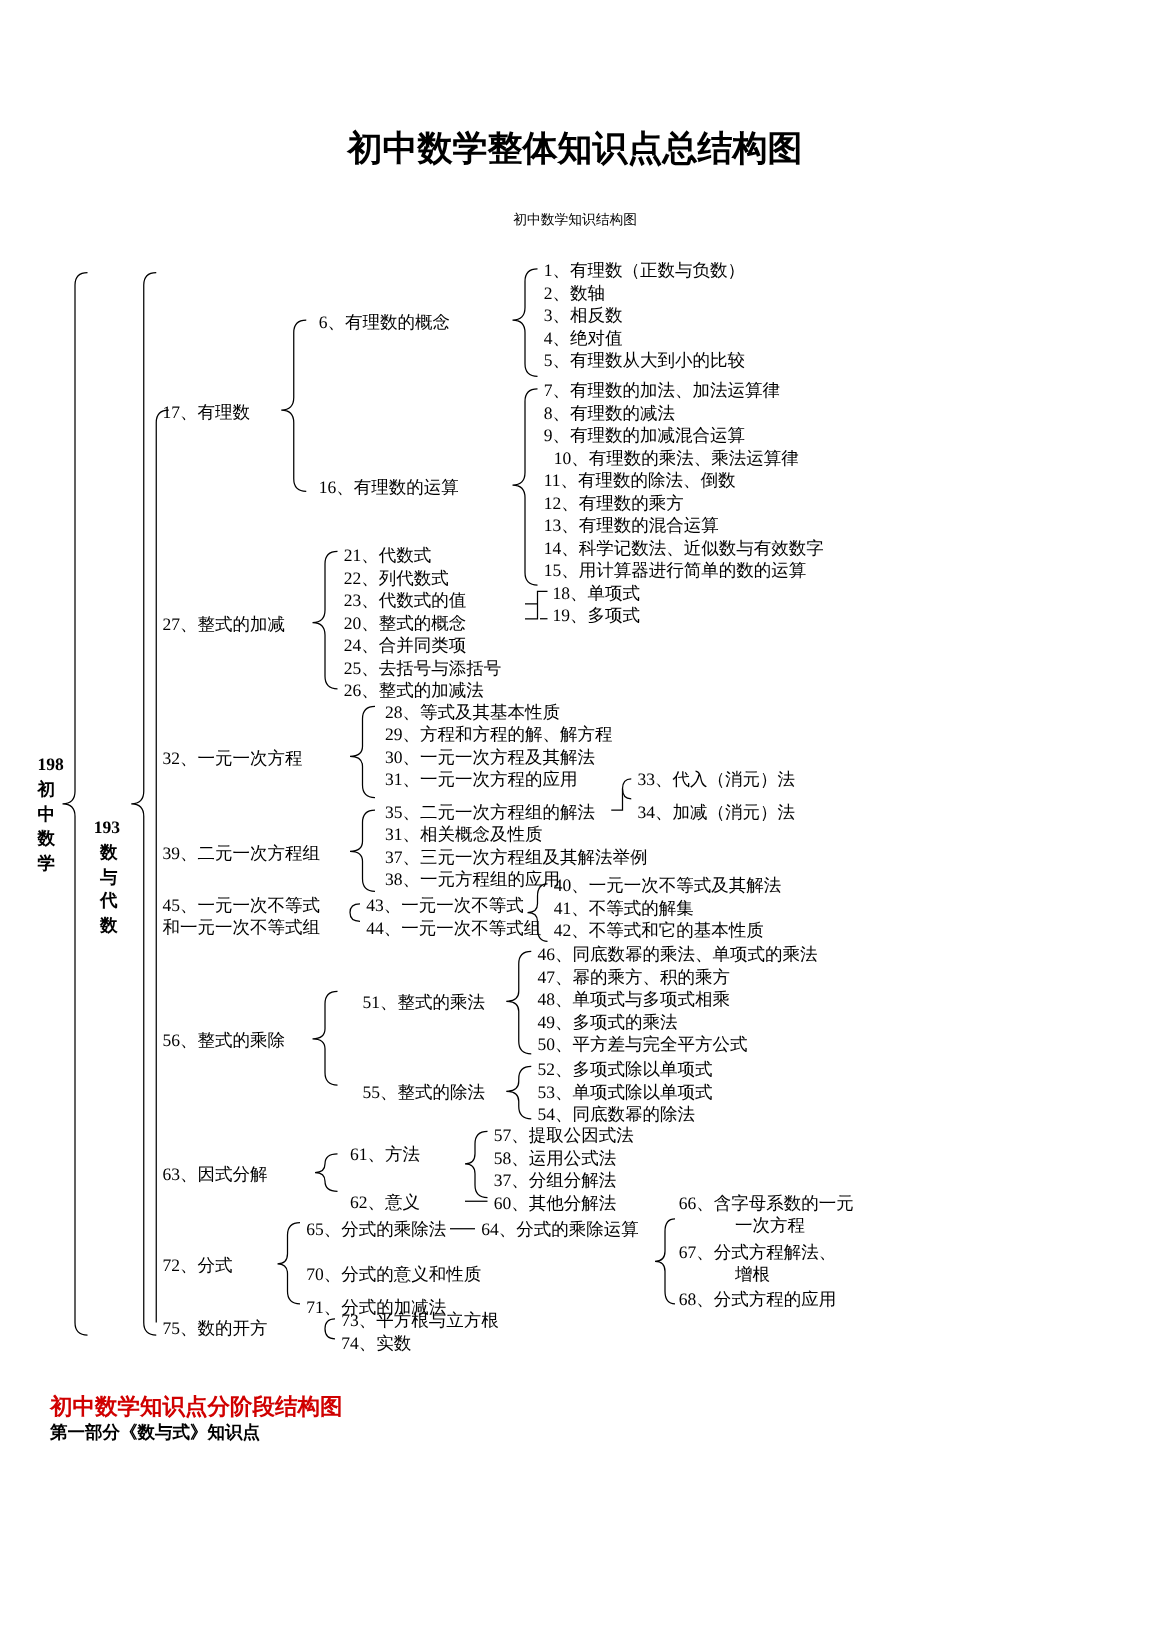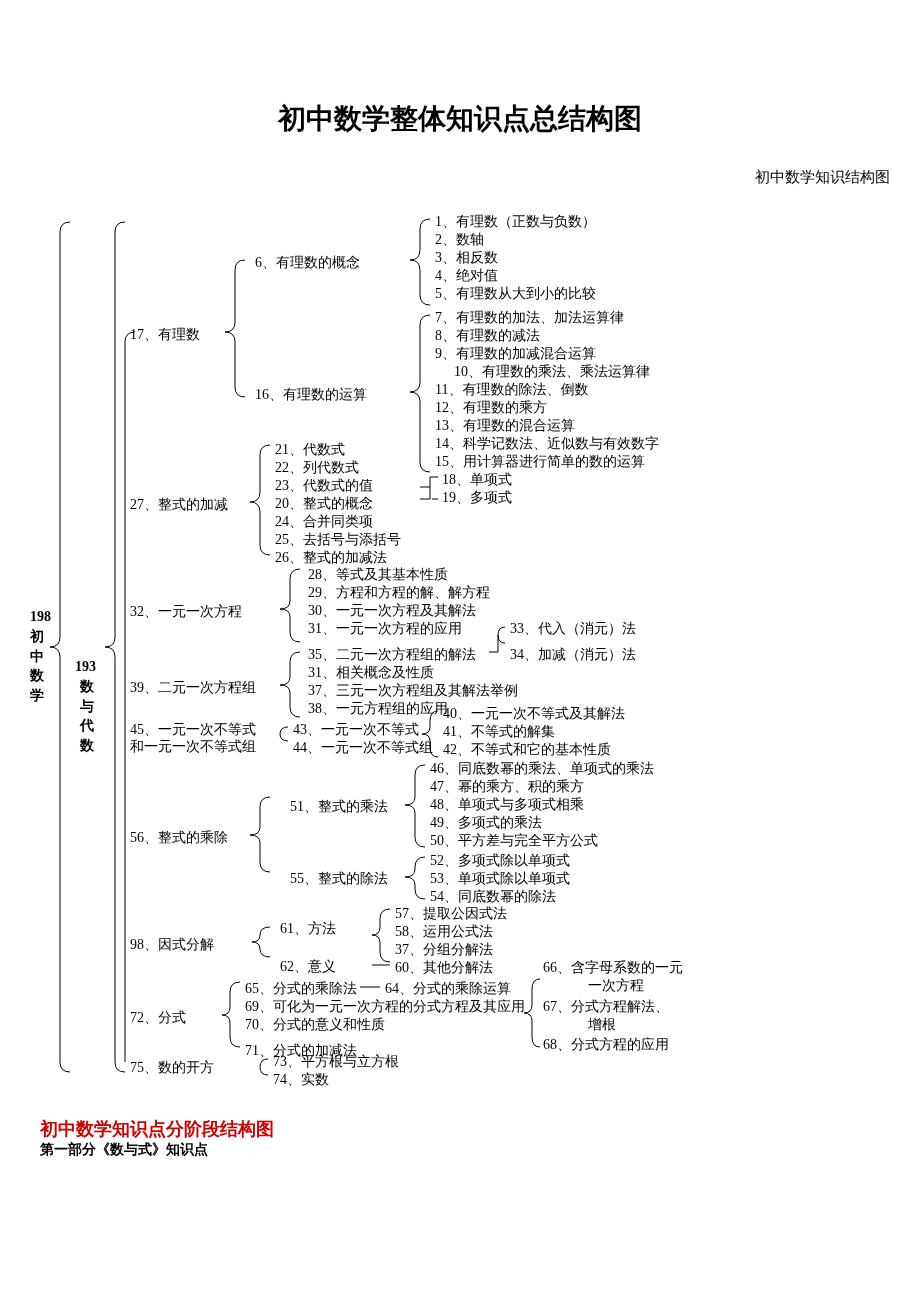--- a/index.html
+++ b/index.html
@@ -13,22 +13,22 @@
     color: #000;
   }
   .title {
     font-size: 28px;
     font-weight: bold;
     text-align: center;
     margin: 60px 0 30px 0;
     font-family: Liberation Mono, monospace;
   }
   .subtitle {
-    font-size: 15px;
-    text-align: right;
+    font-size: 11px;
+    text-align: center;
     margin-bottom: 20px;
   }
   .diagram {
     position: relative;
     width: 860px;
     height: 880px;
     margin: 0 auto;
   }
   .node {
     position: absolute;
@@ -143,21 +143,21 @@
       <span>数</span>
 </div>
 
 <div class="node" style="left:100px; top:118px;">17、有理数</div>
 <div class="node" style="left:100px; top:288px;">27、整式的加减</div>
 <div class="node" style="left:100px; top:395px;">32、一元一次方程</div>
 <div class="node" style="left:100px; top:471px;">39、二元一次方程组</div>
 <div class="node" style="left:100px; top:513px;">45、一元一次不等式</div>
 <div class="node" style="left:100px; top:530px;">和一元一次不等式组</div>
 <div class="node" style="left:100px; top:621px;">56、整式的乘除</div>
-<div class="node" style="left:100px; top:728px;">98、因式分解</div>
+<div class="node" style="left:100px; top:728px;">63、因式分解</div>
 <div class="node" style="left:100px; top:801px;">72、分式</div>
 <div class="node" style="left:100px; top:851px;">75、数的开方</div>
 
 <div class="node" style="left:225px; top:46px;">6、有理数的概念</div>
 <div class="node" style="left:225px; top:178px;">16、有理数的运算</div>
 
 <div class="node" style="left:245px; top:233px;">21、代数式</div>
 <div class="node" style="left:245px; top:251px;">22、列代数式</div>
 <div class="node" style="left:245px; top:269px;">23、代数式的值</div>
 <div class="node" style="left:245px; top:287px;">20、整式的概念</div>
@@ -178,37 +178,36 @@
 <div class="node" style="left:263px; top:513px;text-align:center;">43、一元一次不等式</div>
 <div class="node" style="left:263px; top:531px;">44、一元一次不等式组</div>
 
 <div class="node" style="left:260px; top:590px;">51、整式的乘法</div>
 <div class="node" style="left:260px; top:662px;">55、整式的除法</div>
 
 <div class="node" style="left:250px; top:712px;">61、方法</div>
 <div class="node" style="left:250px; top:750px;">62、意义</div>
 
 <div class="node" style="left:215px; top:772px;">65、分式的乘除法</div>
-<div class="node" style="left:215px; top:790px;">69、可化为一元一次方程的分式方程及其应用</div>
 <div class="node" style="left:215px; top:808px;">70、分式的意义和性质</div>
 <div class="node" style="left:215px; top:834px;">71、分式的加减法</div>
 
 <div class="node" style="left:243px; top:845px;">73、平方根与立方根</div>
 <div class="node" style="left:243px; top:863px;">74、实数</div>
 
 <div class="node" style="left:405px; top:5px;">1、有理数（正数与负数）</div>
 <div class="node" style="left:405px; top:23px;">2、数轴</div>
 <div class="node" style="left:405px; top:41px;">3、相反数</div>
 <div class="node" style="left:405px; top:59px;">4、绝对值</div>
 <div class="node" style="left:405px; top:77px;">5、有理数从大到小的比较</div>
 
 <div class="node" style="left:405px; top:101px;">7、有理数的加法、加法运算律</div>
 <div class="node" style="left:405px; top:119px;">8、有理数的减法</div>
 <div class="node" style="left:405px; top:137px;">9、有理数的加减混合运算</div>
-<div class="node" style="left:424px; top:155px;text-align:center;">10、有理数的乘法、乘法运算律</div>
+<div class="node" style="left:413px; top:155px;text-align:center;">10、有理数的乘法、乘法运算律</div>
 <div class="node" style="left:405px; top:173px;">11、有理数的除法、倒数</div>
 <div class="node" style="left:405px; top:191px;">12、有理数的乘方</div>
 <div class="node" style="left:405px; top:209px;">13、有理数的混合运算</div>
 <div class="node" style="left:405px; top:227px;">14、科学记数法、近似数与有效数字</div>
 <div class="node" style="left:405px; top:245px;">15、用计算器进行简单的数的运算</div>
 
 <div class="node" style="left:412px; top:263px;">18、单项式</div>
 <div class="node" style="left:412px; top:281px;">19、多项式</div>
 
 <div class="node" style="left:480px; top:412px;">33、代入（消元）法</div>

